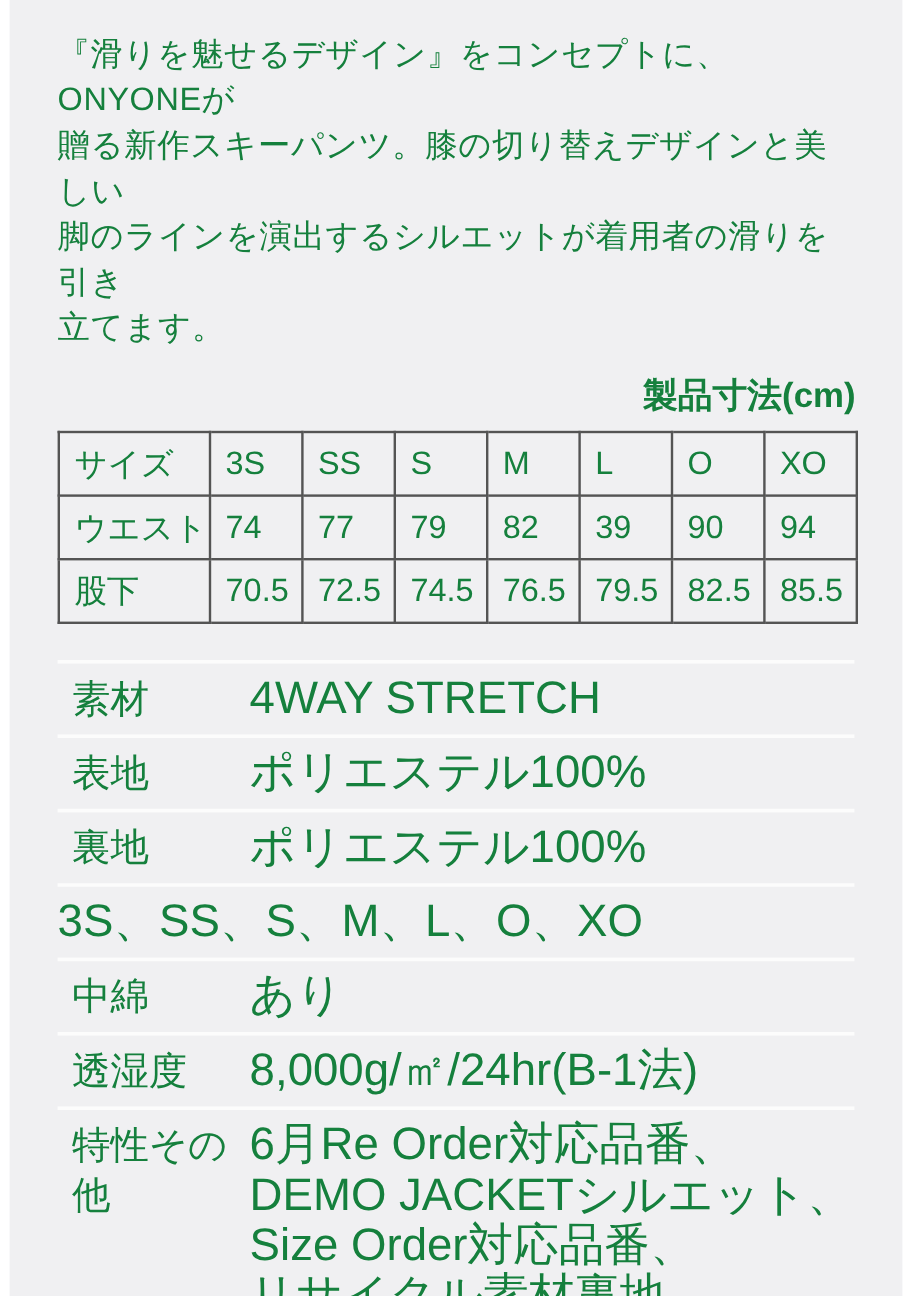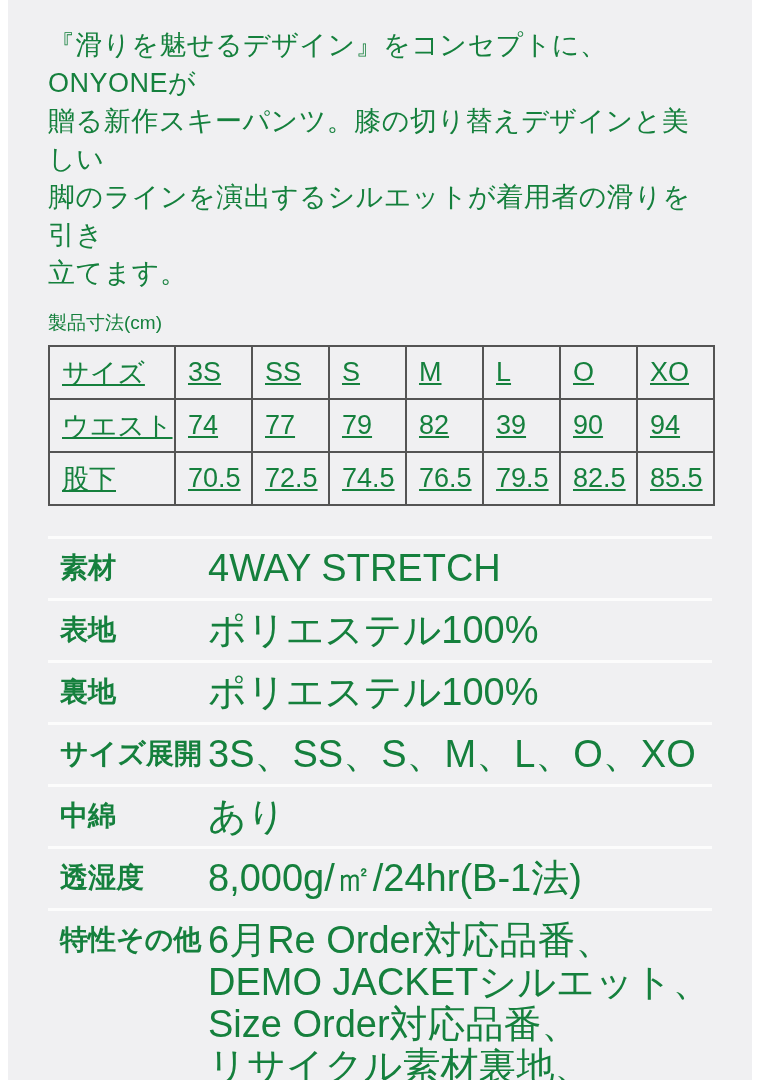--- a/index.html
+++ b/index.html
@@ -25,55 +25,54 @@
     margin: 0;
     padding: 26px 40px 0 40px;
     font-size: 27px;
     line-height: 38px;
     white-space: pre-line;
     letter-spacing: 0.5px;
   }
   .table-title {
     margin: 18px 0 0 40px;
     width: 665px;
-    text-align: left;
-    font-size: 19px;
-    font-weight: normal;
+    text-align: right;
+    font-size: 29px;
+    font-weight: bold;
   }
   .size-table {
     border-collapse: collapse;
     margin: 9px 0 0 40px;
     table-layout: fixed;
   }
   .size-table td {
     border: 2px solid #545454;
     height: 51px;
     font-size: 27px;
     padding: 0 0 0 12px;
     vertical-align: middle;
     text-align: left;
     overflow: hidden;
-    text-decoration: underline;
   }
   .size-table td.c-label { width: 112px; }
   .size-table td.c-val   { width: 63px; padding-left: 12px; }
   .spec-list {
     margin: 30px 40px 0 40px;
     width: 664px;
   }
   .spec-row {
     display: flex;
     border-top: 3px solid #fcfcfc;
     padding: 8px 0 9px 0;
   }
   .spec-label {
     flex: 0 0 148px;
     padding-left: 12px;
-    font-weight: bold;
-    font-size: 28px;
+    font-weight: normal;
+    font-size: 32px;
     line-height: 42px;
   }
   .spec-value {
     flex: 1 1 auto;
     font-size: 38px;
     line-height: 42px;
     white-space: pre-line;
   }
 </style>
 </head>
@@ -134,21 +133,20 @@
       <div class="spec-label">表地</div>
       <div class="spec-value">ポリエステル100%</div>
     </div>
 
     <div class="spec-row">
       <div class="spec-label">裏地</div>
       <div class="spec-value">ポリエステル100%</div>
     </div>
 
     <div class="spec-row">
-      <div class="spec-label">サイズ展開</div>
       <div class="spec-value">3S、SS、S、M、L、O、XO</div>
     </div>
 
     <div class="spec-row">
       <div class="spec-label">中綿</div>
       <div class="spec-value">あり</div>
     </div>
 
 
     <div class="spec-row">

